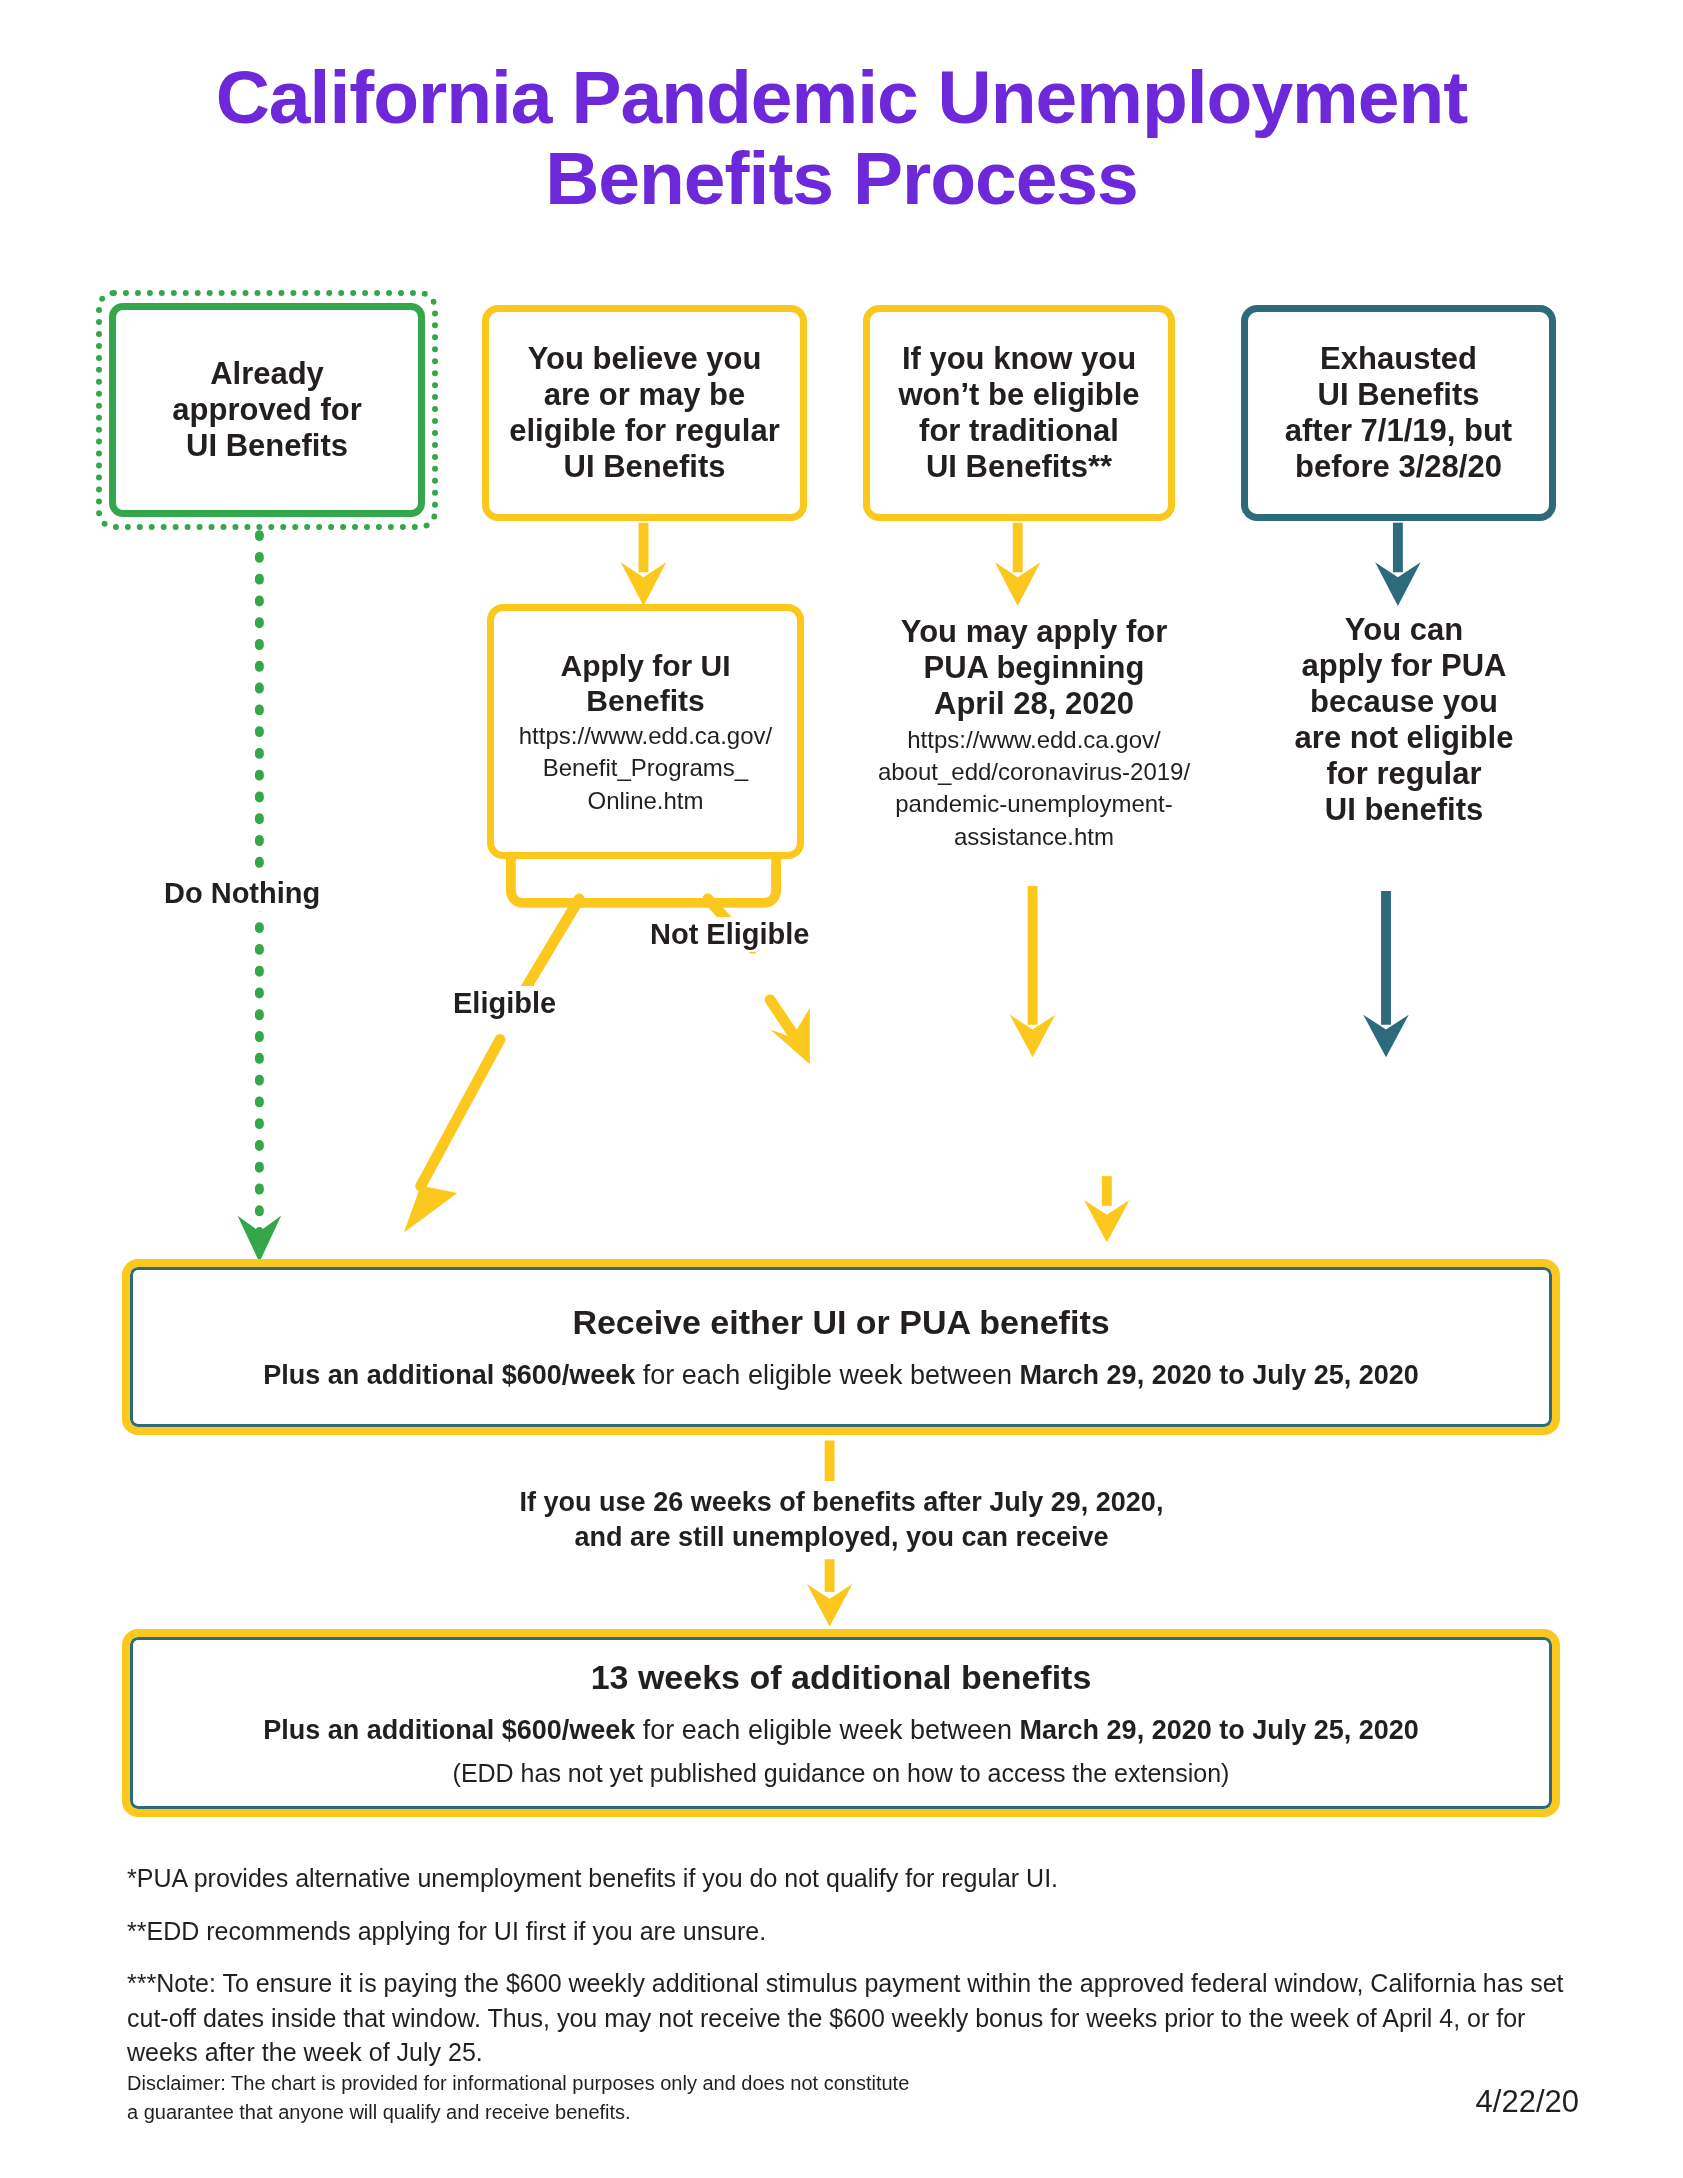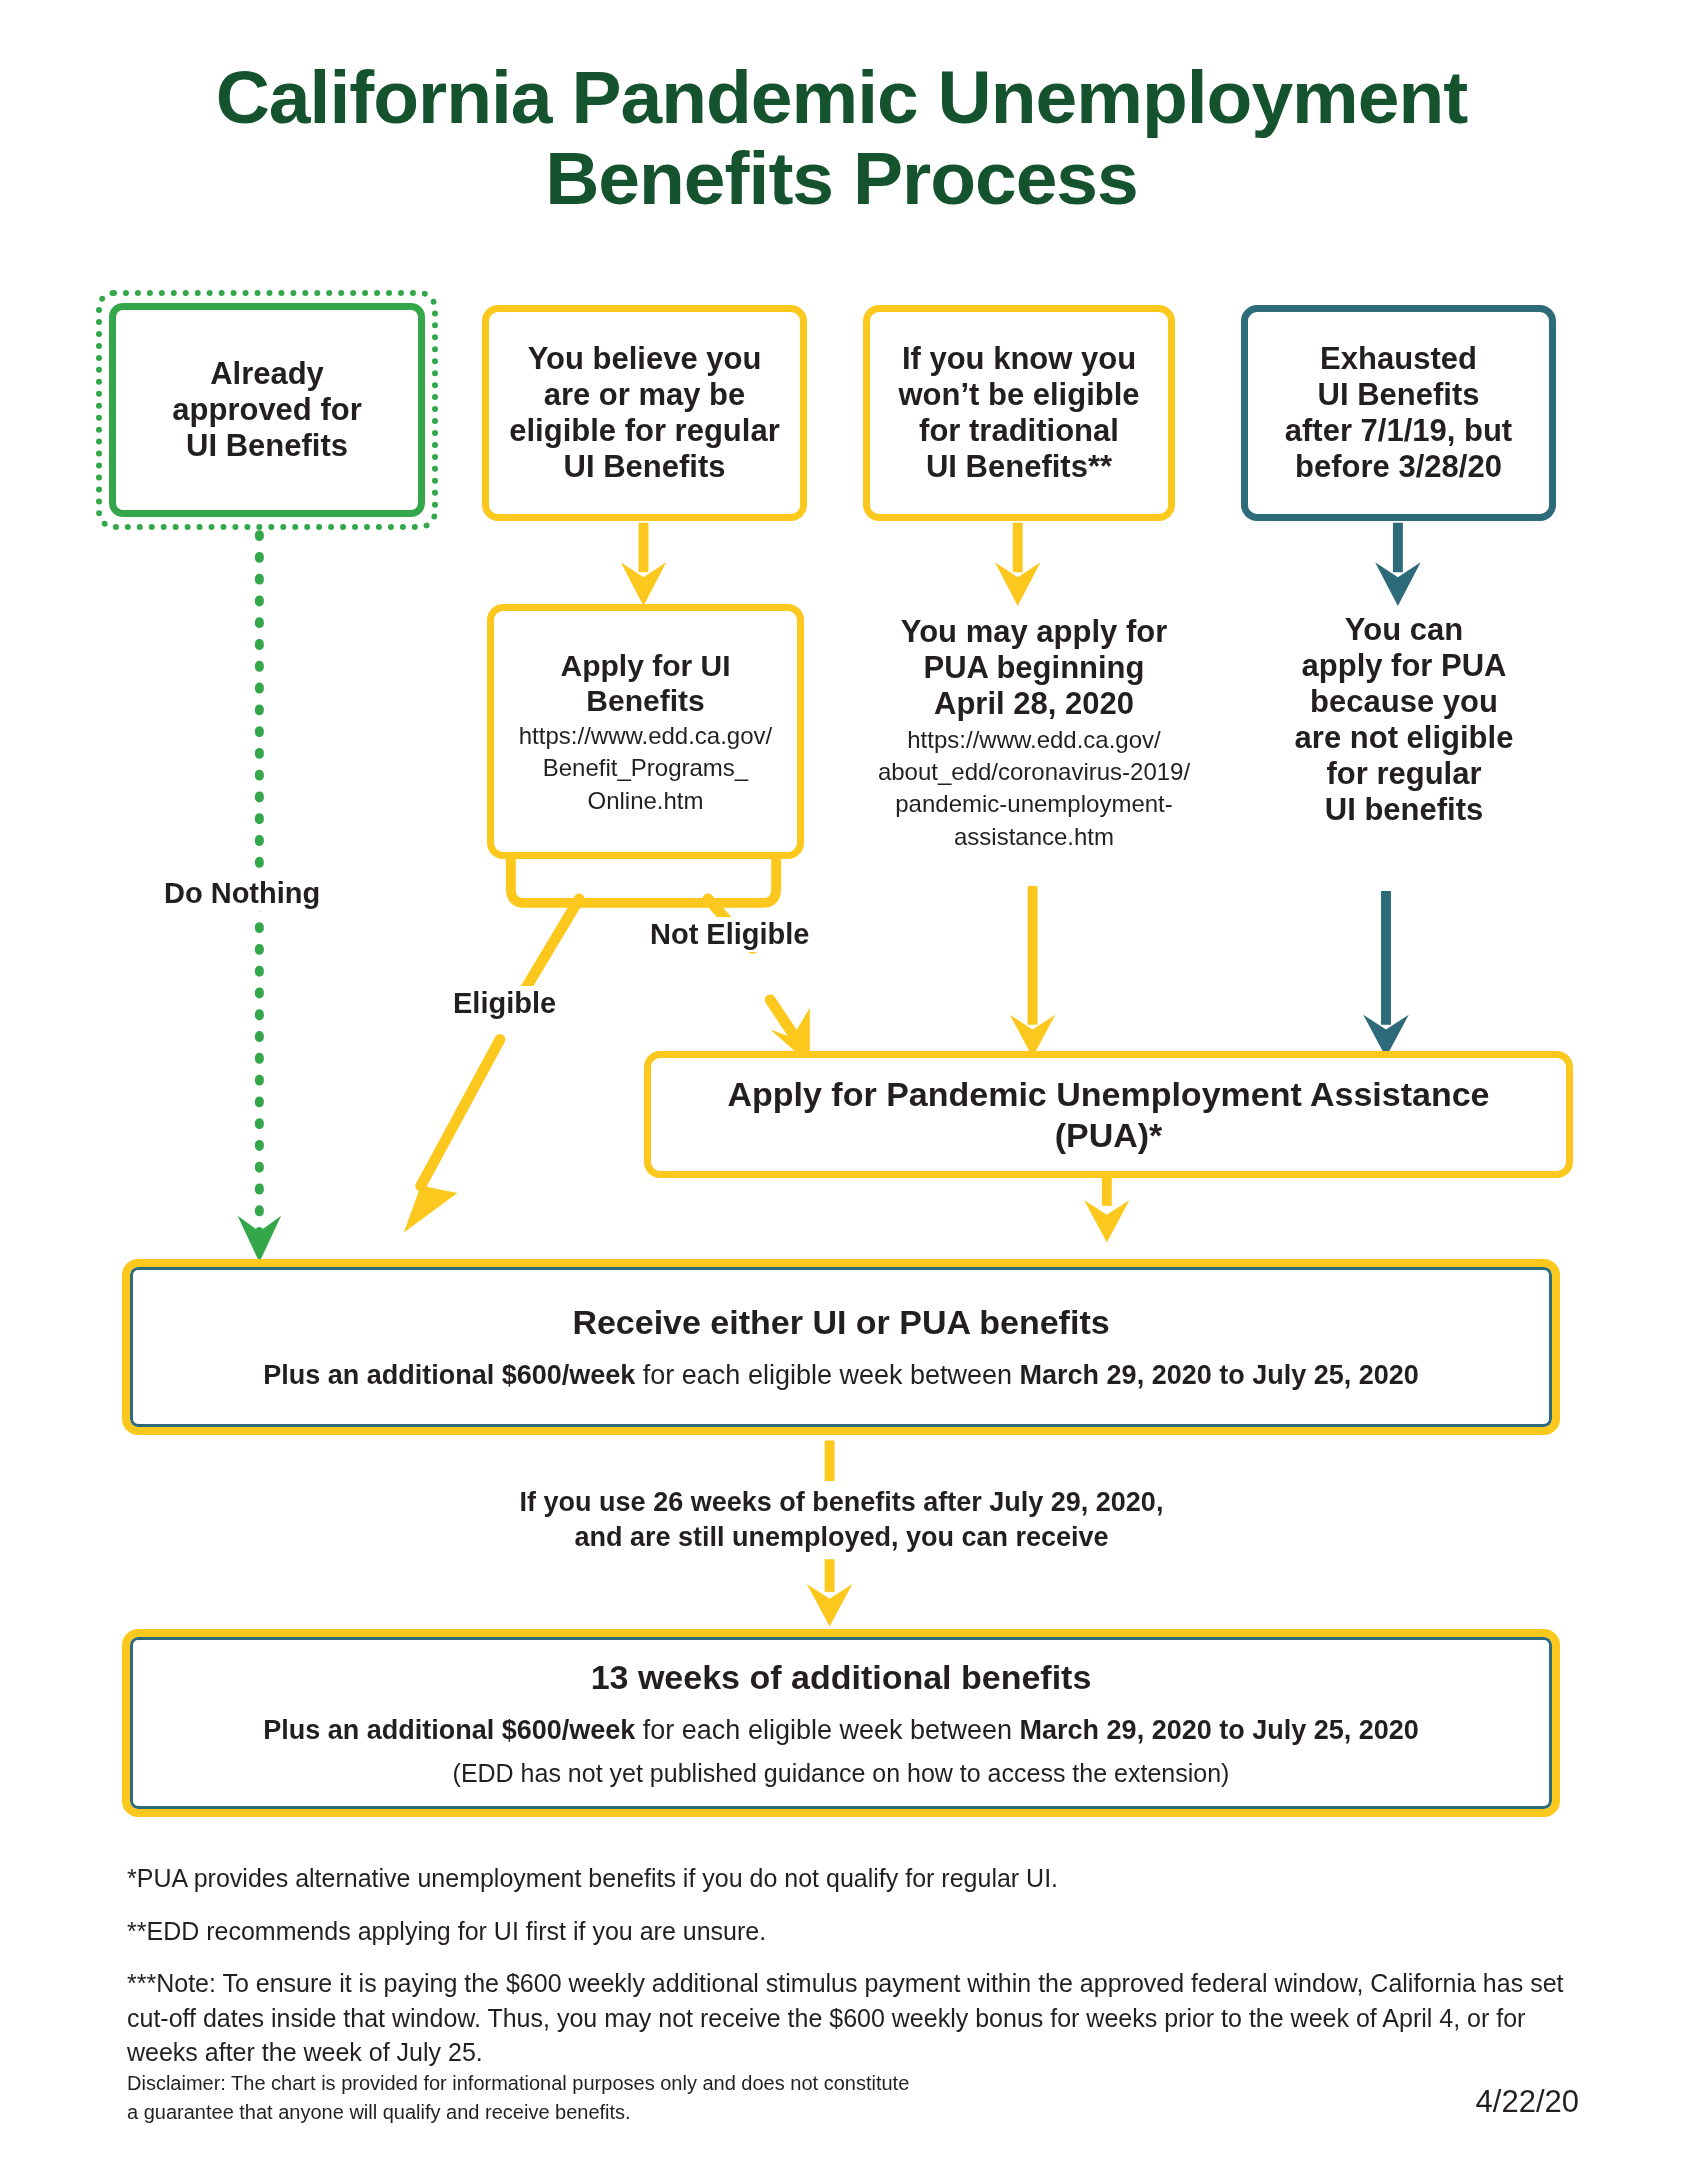--- a/index.html
+++ b/index.html
@@ -9,21 +9,21 @@
     color:#231f20;
   }
   #stage{position:absolute;left:0;top:0;width:1683px;height:2178px;}
   svg#wires{position:absolute;left:0;top:0;width:1683px;height:2178px;pointer-events:none;z-index:1;}
   .node{position:absolute;z-index:2;box-sizing:border-box;background:#ffffff;}
 
   
   .title{
     position:absolute;left:0;top:57px;width:1683px;z-index:4;
     text-align:center;font-size:75px;font-weight:bold;line-height:1.08;
-    letter-spacing:-1px;color:#14532d;
+    letter-spacing:-1px;color:#6d28d9;
   }
 
   
   .box-yellow{
     border:7px solid #fcc81e;border-radius:16px;
   }
   .box-teal{
     border:7px solid #2d6a7a;border-radius:16px;
   }
   .box-green{
@@ -216,26 +216,20 @@
     <div>because you</div>
     <div>are not eligible</div>
     <div>for regular</div>
     <div>UI benefits</div>
   </div>
 
   <div class="elabel" style="left:158px;top:876px;">Do Nothing</div>
   <div class="elabel" style="left:447px;top:986px;">Eligible</div>
   <div class="elabel" style="left:644px;top:917px;">Not Eligible</div>
 
-  <div class="node box-yellow" style="left:644px;top:1051px;width:929px;height:127px;">
-    <div class="boxinner">
-      <div class="wide-title">Apply for Pandemic Unemployment Assistance</div>
-      <div class="wide-title">(PUA)*</div>
-    </div>
-  </div>
 
   <div class="node box-dual" style="left:122px;top:1259px;width:1438px;height:176px;">
     <div class="boxinner">
       <div class="wide-title">Receive either UI or PUA benefits</div>
       <div class="wide-sub"><span>Plus an additional $600/week</span><span class="lite"> for each eligible week between </span><span>March 29, 2020 to July 25, 2020</span></div>
     </div>
   </div>
 
   <div class="midtxt" style="top:1485px;">
     <div>If you use 26 weeks of benefits after July 29, 2020,</div>

